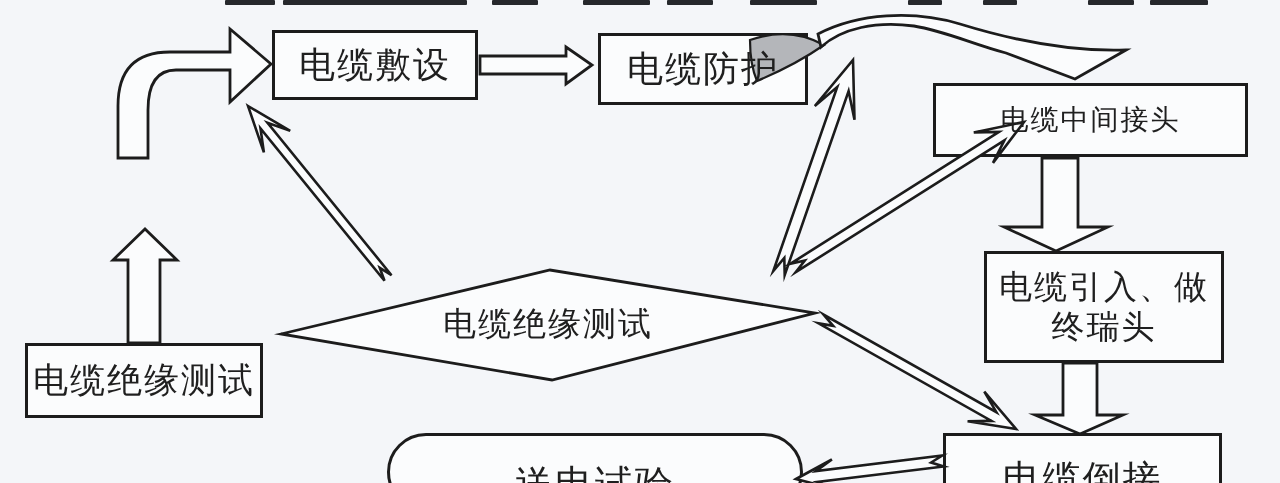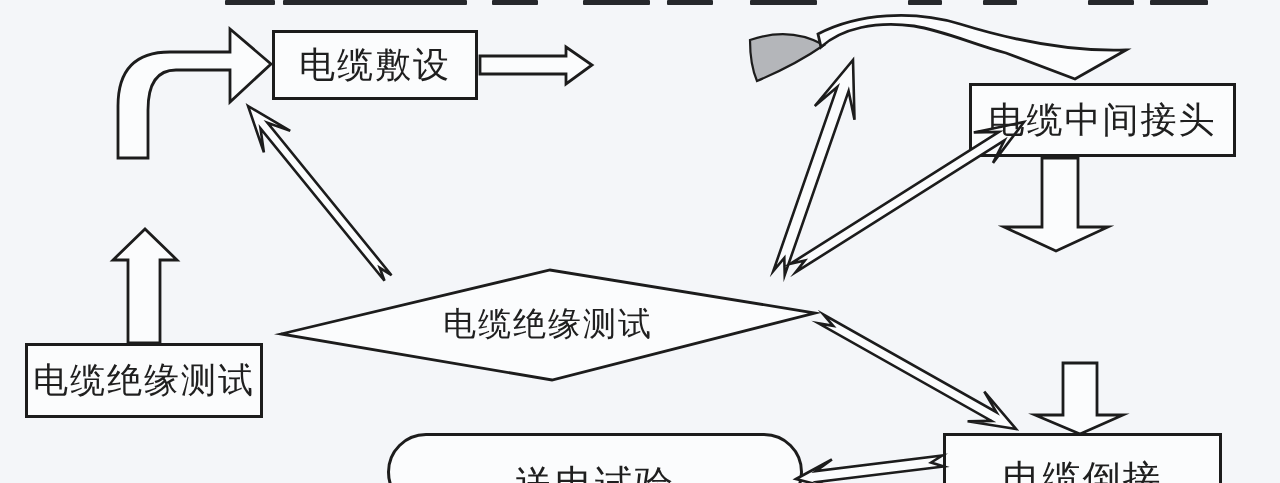--- a/index.html
+++ b/index.html
@@ -31,25 +31,34 @@
 </head>
 <body>
 
 <div class="stage">
 
 
   <div class="node" style="left:272px;top:30px;width:206px;height:70px;font-size:36px;">
     <span>电缆敷设</span>
   </div>
 
+  <div class="node" style="left:598px;top:33px;width:210px;height:72px;font-size:36px;">
+    <span>电缆防护</span>
+  </div>
 
-  <div class="node" style="left:969px;top:83px;width:267px;height:74px;font-size:36px;">
+  <div class="node" style="left:933px;top:83px;width:315px;height:74px;font-size:28px;">
     <span>电缆中间接头</span>
   </div>
 
+  <div class="node" style="left:984px;top:251px;width:240px;height:112px;font-size:33px;">
+    <span class="two-line">
+      <span>电缆引入、做</span>
+      <span>终瑞头</span>
+    </span>
+  </div>
 
   <div class="node" style="left:25px;top:343px;width:238px;height:75px;font-size:35px;">
     <span>电缆绝缘测试</span>
   </div>
 
   <div class="node stadium" style="left:387px;top:433px;width:416px;height:78px;font-size:38px;padding-top:24px;">
     <span>送电试验</span>
   </div>
 
   <div class="node" style="left:943px;top:433px;width:279px;height:78px;font-size:38px;padding-top:14px;">

